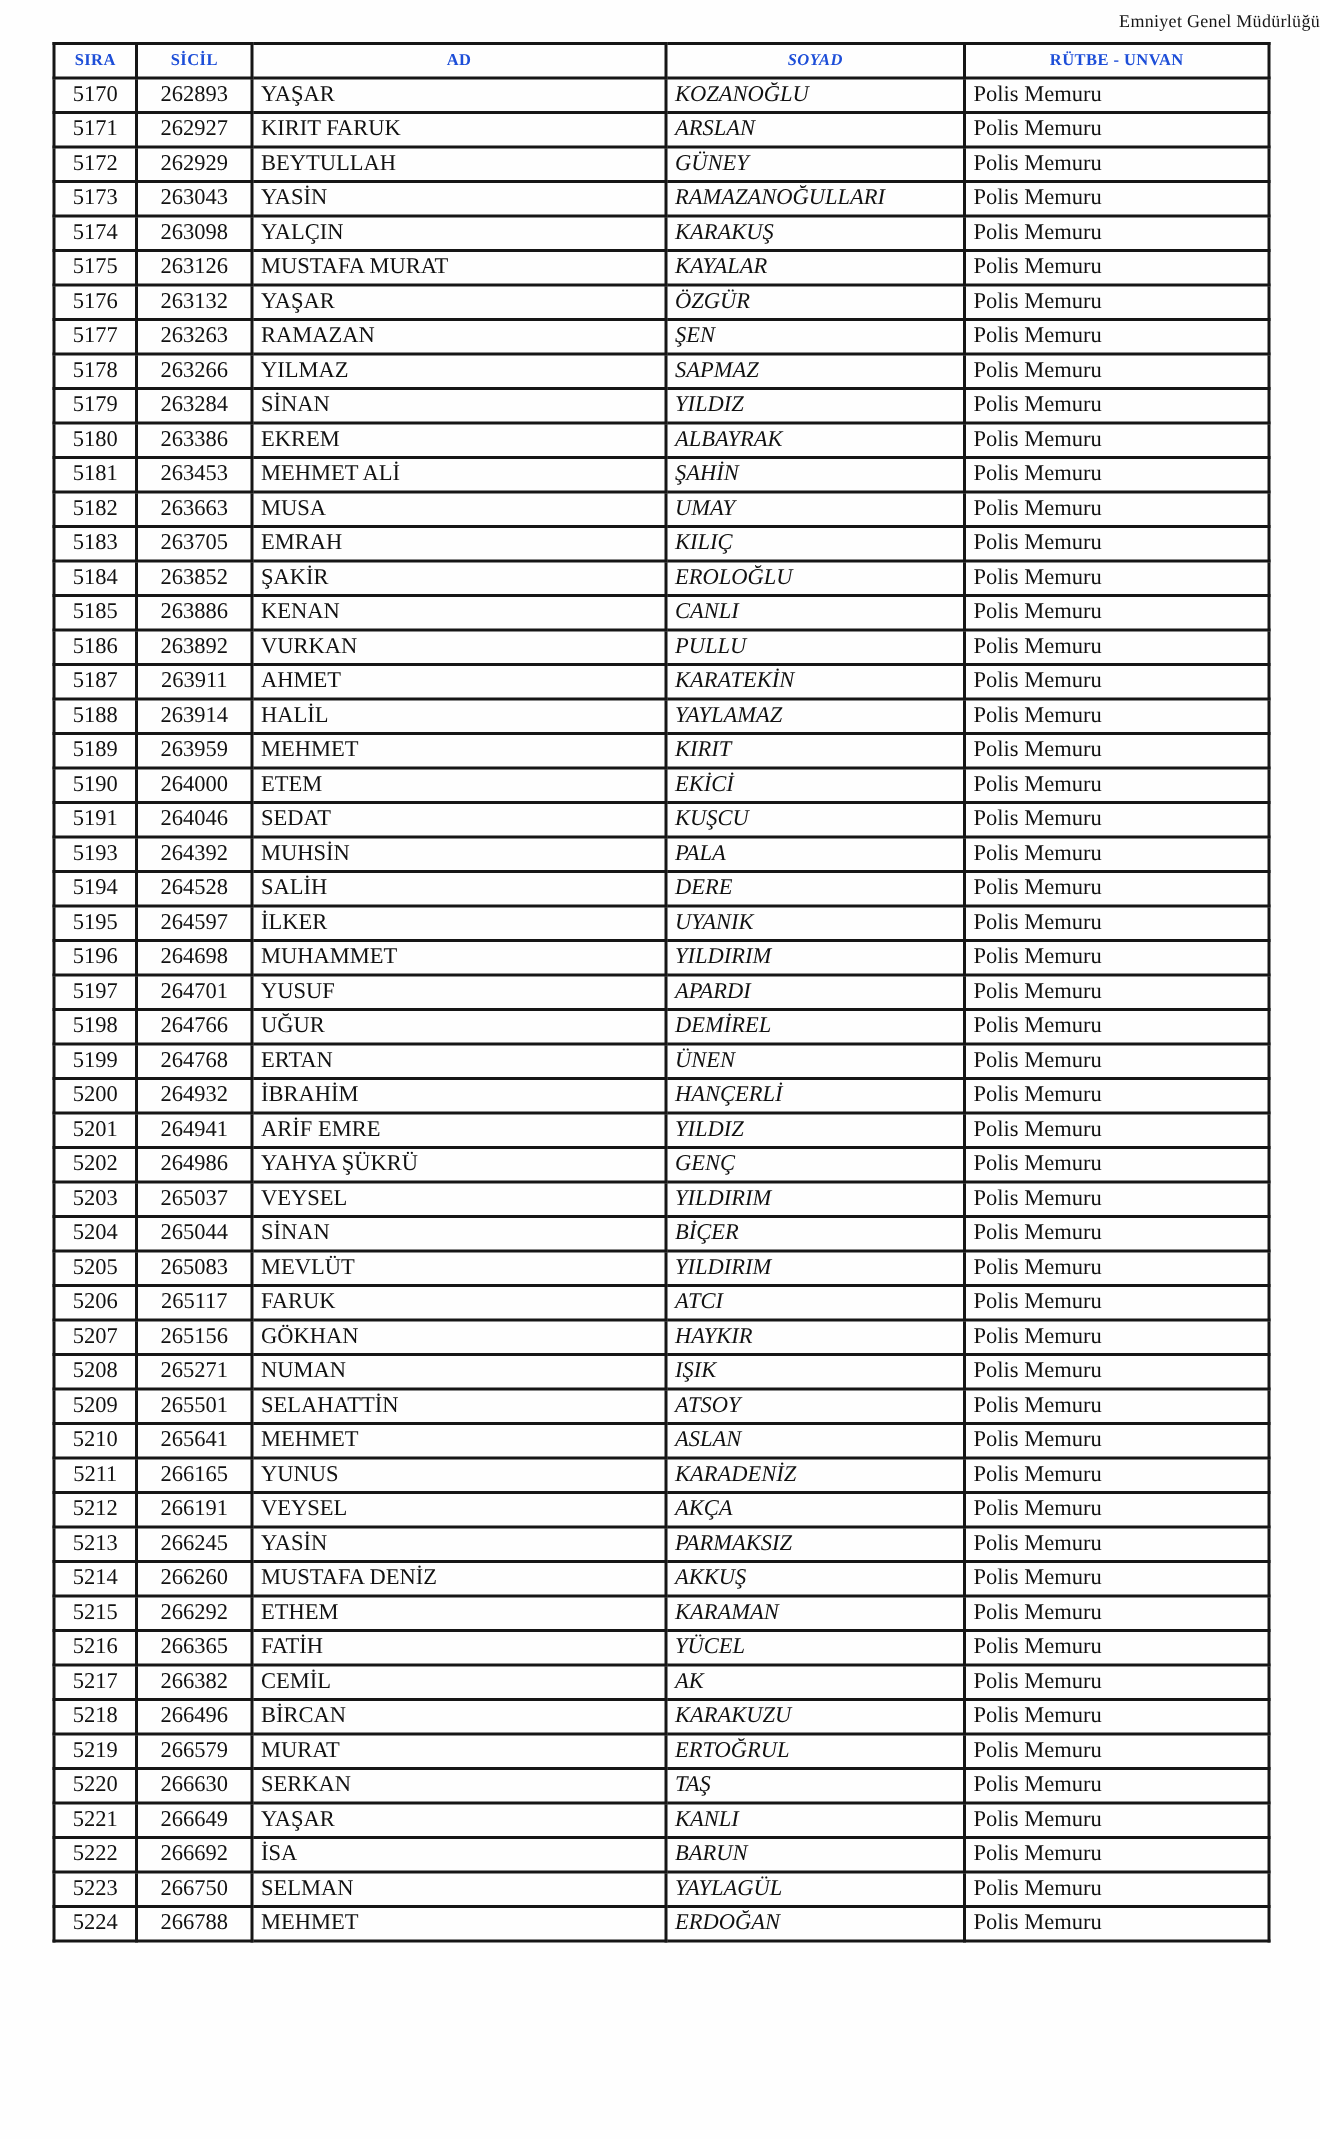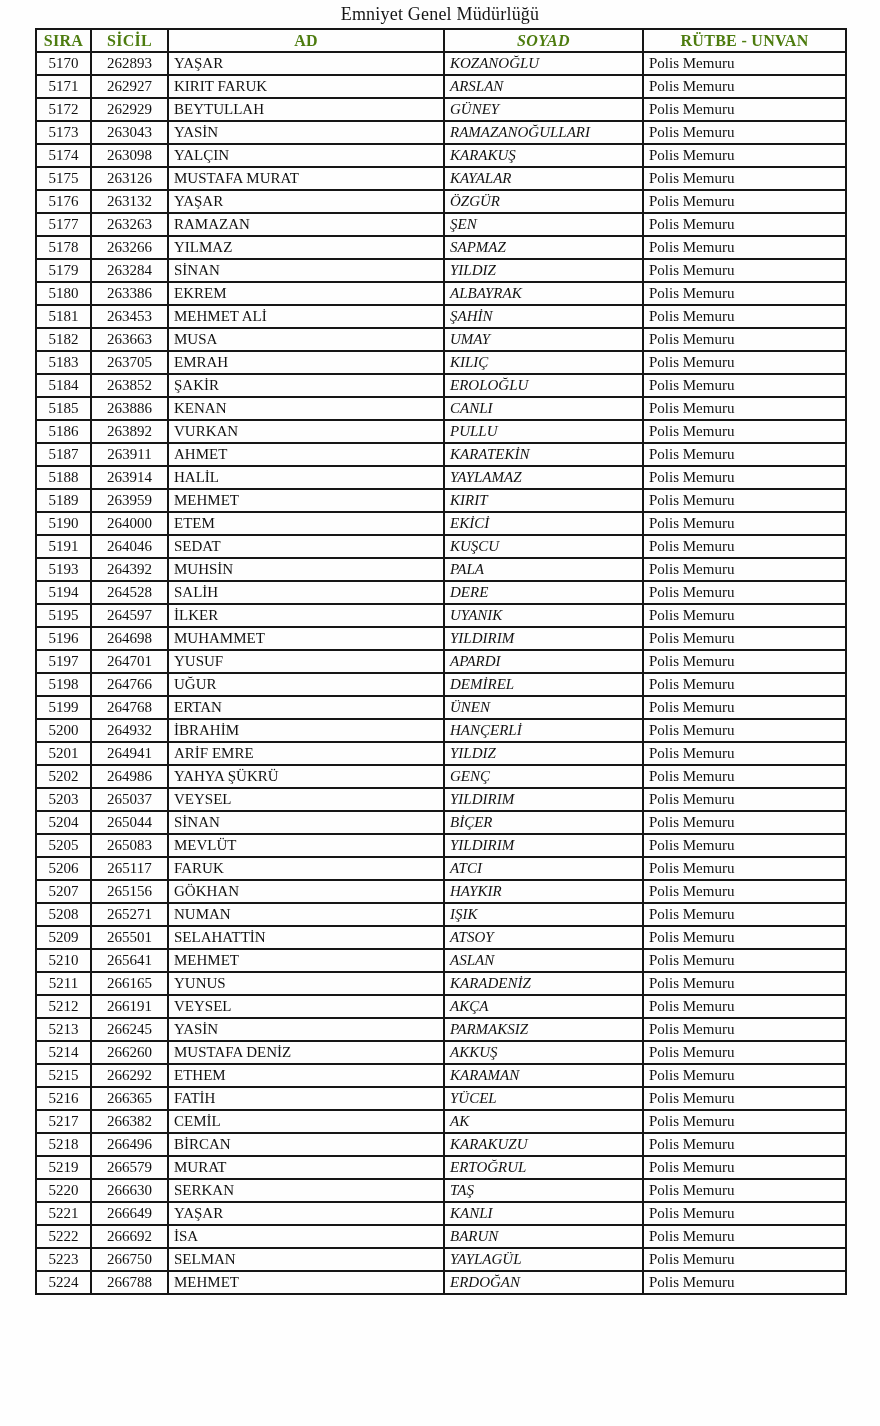--- a/index.html
+++ b/index.html
@@ -11,22 +11,22 @@
   .page {
     width: 880px;
     height: 1426px;
     background: #fefefe;
     font-family: "Liberation Serif", "DejaVu Serif", serif;
     color: #111;
     overflow: hidden;
     box-sizing: border-box;
   }
   .doc-title {
-    text-align: center;
-    font-size: 18px;
+    text-align: right;
+    font-size: 12px;
     line-height: 22px;
     padding-top: 3px;
     height: 25px;
     letter-spacing: 0.2px;
     color: #151515;
   }
   table.roster {
     border-collapse: collapse;
     table-layout: fixed;
     width: 807px;
@@ -38,23 +38,23 @@
     height: 21px;
     line-height: 21px;
     padding: 0 5px;
     font-size: 15px;
     overflow: hidden;
     white-space: nowrap;
   }
   table.roster th {
     font-weight: bold;
     text-align: center;
-    font-size: 16px;
+    font-size: 11px;
     letter-spacing: 0.3px;
-    color: #4d7c0f;
+    color: #1d4ed8;
   }
   .col-sira  { width: 55px; }
   .col-sicil { width: 77px; }
   .col-ad    { width: 276px; }
   .col-soyad { width: 199px; font-style: italic; }
   .col-rutbe { width: 203px; }
   td.col-sira, td.col-sicil { text-align: center; }
   td.col-ad, td.col-soyad { text-align: left; }
   td.col-rutbe { text-align: left; font-size: 14.5px; }
 </style>

